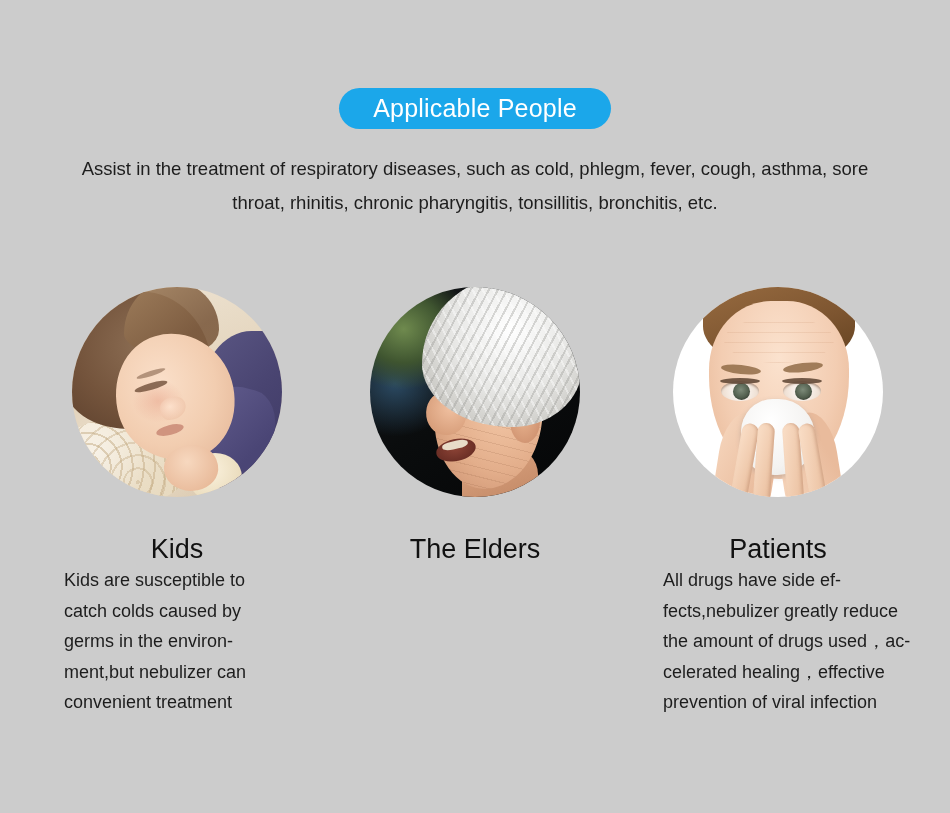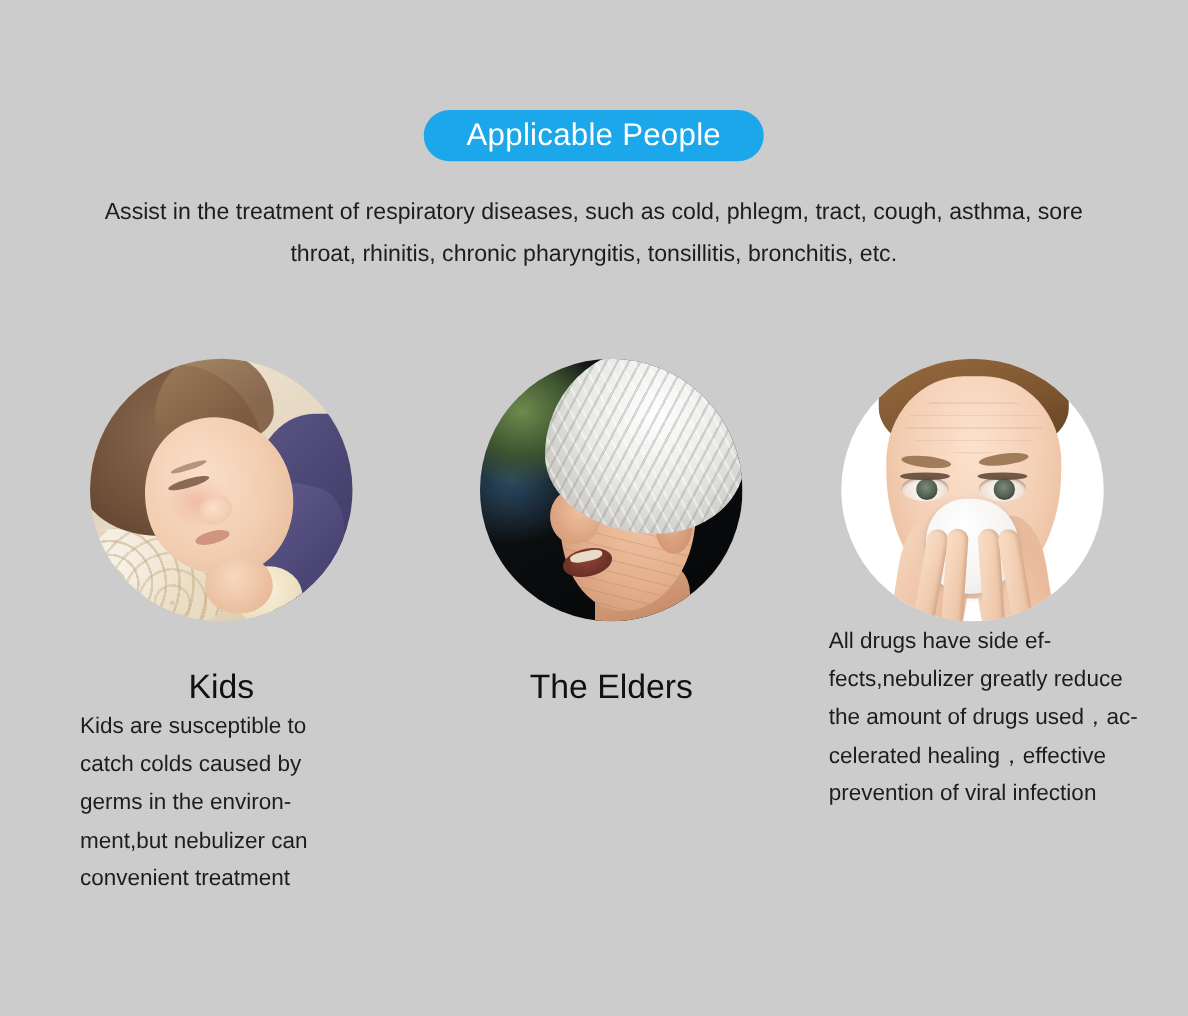--- a/index.html
+++ b/index.html
@@ -56,21 +56,21 @@
     top: 287px;
     width: 950px;
     height: 460px;
   }
   .col {
     position: absolute;
     top: 0;
     width: 300px;
   }
   .col-1 { left: 27px; }
-  .col-2 { left: 339px; }
+  .col-2 { left: 325px; }
   .col-3 { left: 628px; }
 
   .photo {
     position: relative;
     width: 210px;
     height: 210px;
     margin: 0 auto;
     border-radius: 50%;
     overflow: hidden;
     background: #b9b3ad;
@@ -386,21 +386,21 @@
   .col-2 .col-body { padding-left: 39px; padding-right: 4px; }
   .col-3 .col-body { padding-left: 35px; padding-right: 2px; }
 </style>
 </head>
 <body>
 
 <div class="badge-wrap">
   <span class="badge">Applicable People</span>
 </div>
 
-<div class="intro">Assist in the treatment of respiratory diseases, such as cold, phlegm, tract, cough, asthma, sore throat, rhinitis, chronic pharyngitis, tonsillitis, bronchitis, etc.</div>
+<div class="intro">Assist in the treatment of respiratory diseases, such as cold, phlegm, fever, cough, asthma, sore throat, rhinitis, chronic pharyngitis, tonsillitis, bronchitis, etc.</div>
 
 <div class="columns">
 
   <div class="col col-1">
     <div class="photo p1">
       <span class="p1-pillow"></span>
       <span class="p1-lace"></span>
       <span class="p1-hair"></span>
       <span class="p1-hair2"></span>
       <span class="p1-shirt"></span>
@@ -452,20 +452,21 @@
       <span class="p3-lash-l"></span>
       <span class="p3-lash-r"></span>
       <span class="p3-hand-l"></span>
       <span class="p3-hand-r"></span>
       <span class="p3-tissue"></span>
       <span class="p3-fing1"></span>
       <span class="p3-fing2"></span>
       <span class="p3-fing3"></span>
       <span class="p3-fing4"></span>
     </div>
+    <div class="col-title">Patients</div>
     <div class="col-body">All drugs have side ef-
 fects,nebulizer greatly reduce
 the amount of drugs used，ac-
 celerated healing，effective
 prevention of viral infection</div>
   </div>
 
 </div>
 
 </body></html>

